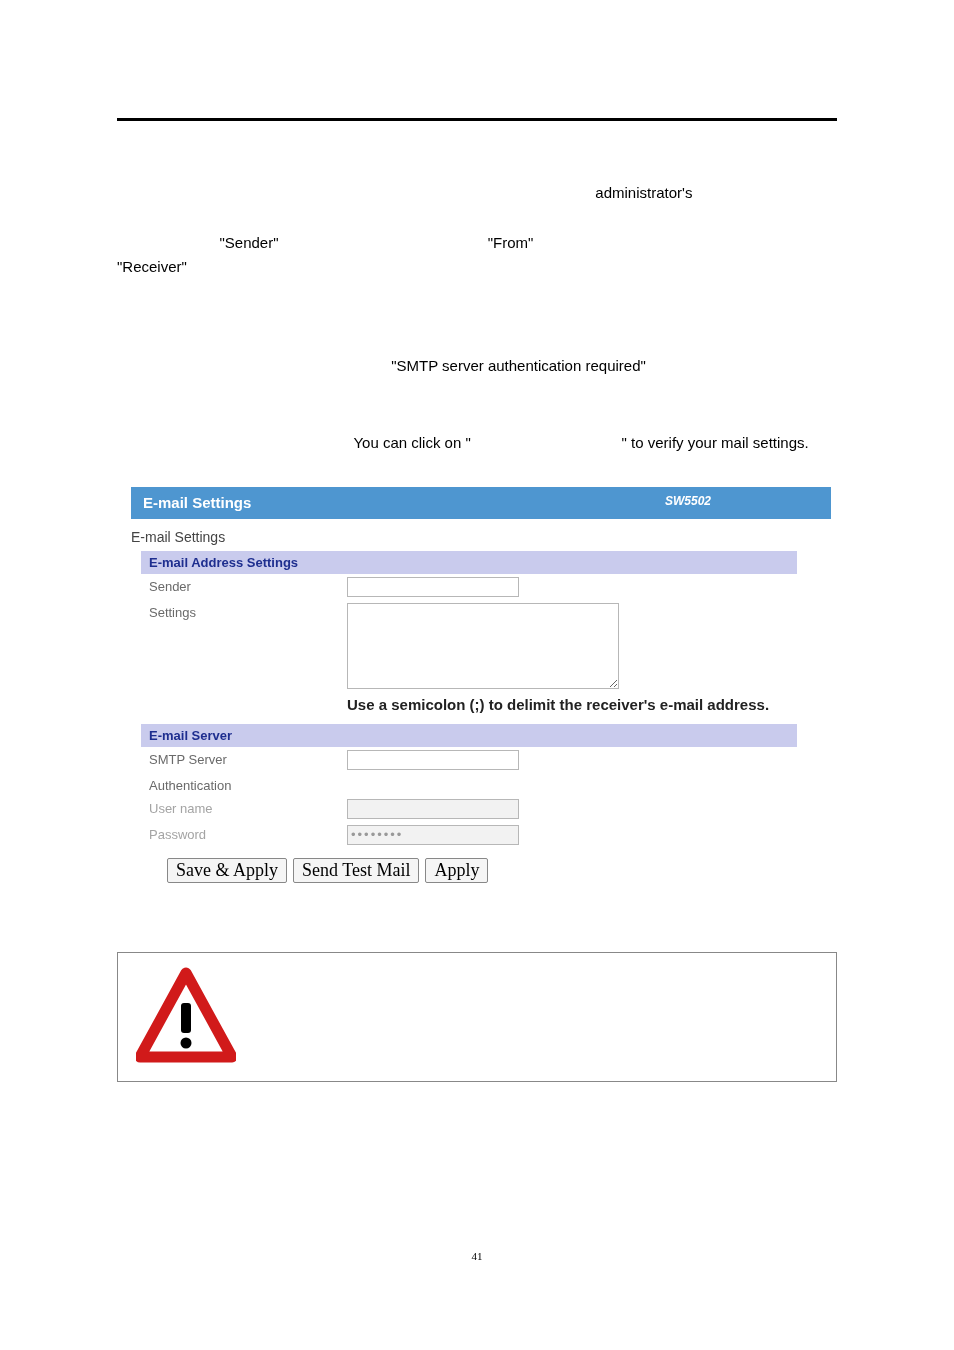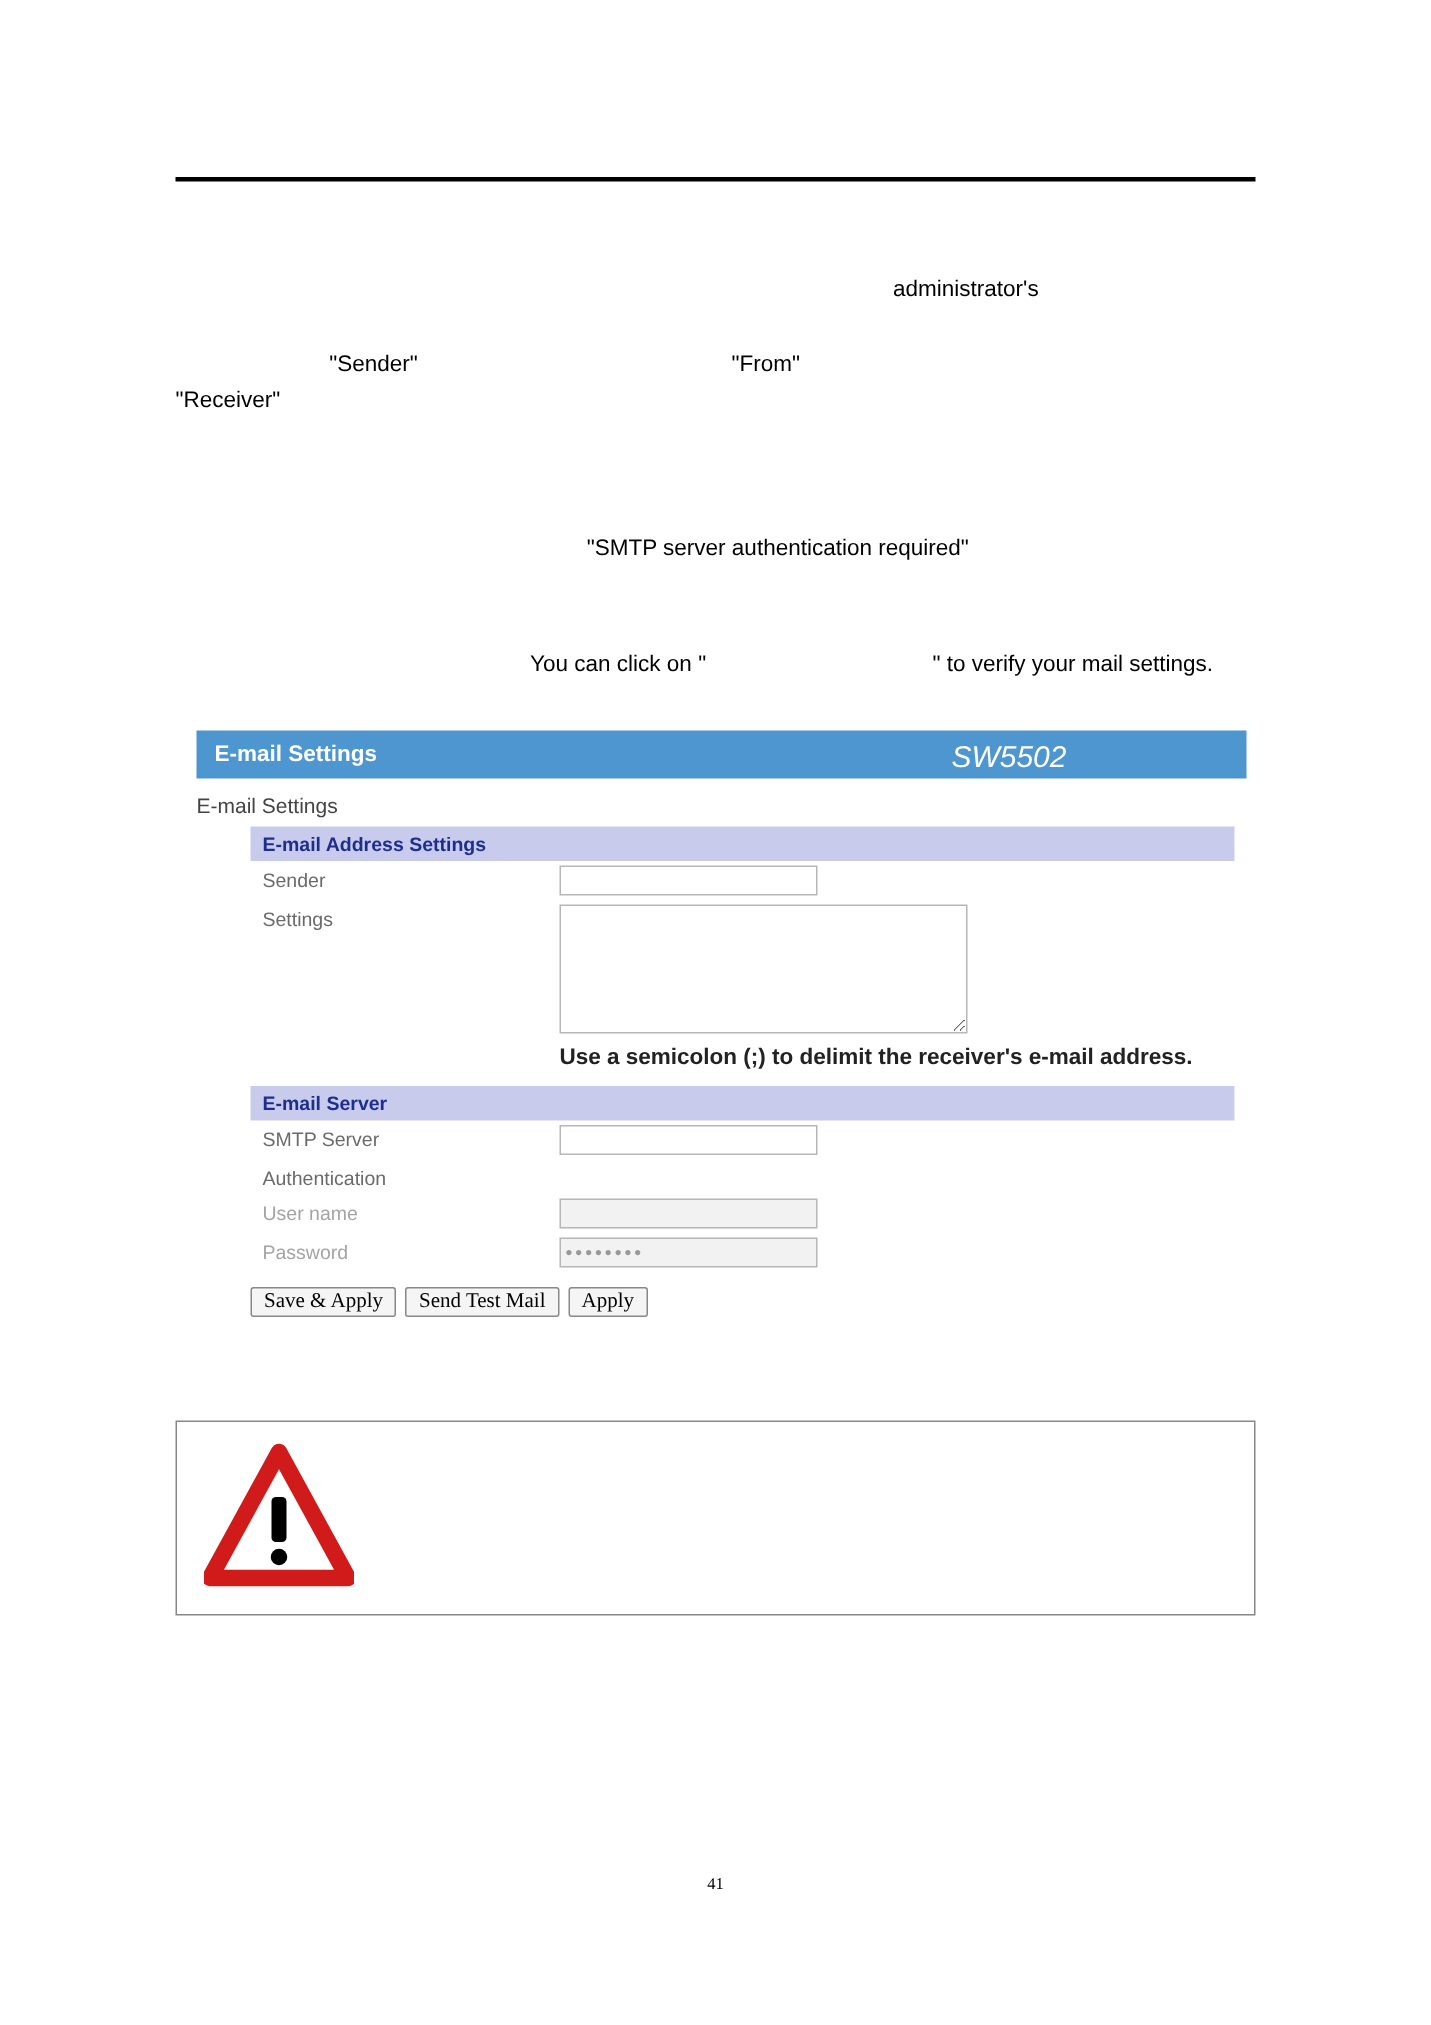--- a/index.html
+++ b/index.html
@@ -39,34 +39,34 @@
       font-weight: bold;
       font-size: 15px;
       padding: 7px 12px 8px 12px;
       position: relative;
     }
     .ui-header .model {
       position: absolute;
       right: 120px;
       top: 7px;
       font-style: italic;
-      font-weight: normal;
-      font-size: 20px;
+      font-weight: bold;
+      font-size: 12px;
     }
     .ui-body {
       background: #fff;
       padding: 8px 12px 6px 0;
     }
     .section-title {
       color: #444;
       font-size: 14px;
       padding: 2px 0 6px 0;
     }
     .settings-block {
-      margin-left: 36px;
+      margin-left: 10px;
       width: 656px;
     }
     .sub-header {
       background: #c9cbed;
       color: #1e2e8f;
       font-weight: bold;
       font-size: 13px;
       padding: 4px 8px;
     }
     .row {
@@ -117,21 +117,21 @@
     input[disabled] { background: #f2f2f2; color: #999; }
     .btn-row {
       padding: 10px 0 8px 36px;
       display: flex;
       gap: 6px;
     }
     .btn {
       border: 1px solid #888;
       background: #f5f5f5;
       font-family: "Times New Roman", serif;
-      font-size: 14px;
+      font-size: 18px;
       padding: 1px 8px;
       border-radius: 2px;
       cursor: pointer;
     }
     .attention-box {
       margin: 54px auto 0 auto;
       width: 720px;
       border: 1px solid #888;
       padding: 14px 18px 14px 18px;
       display: flex;

